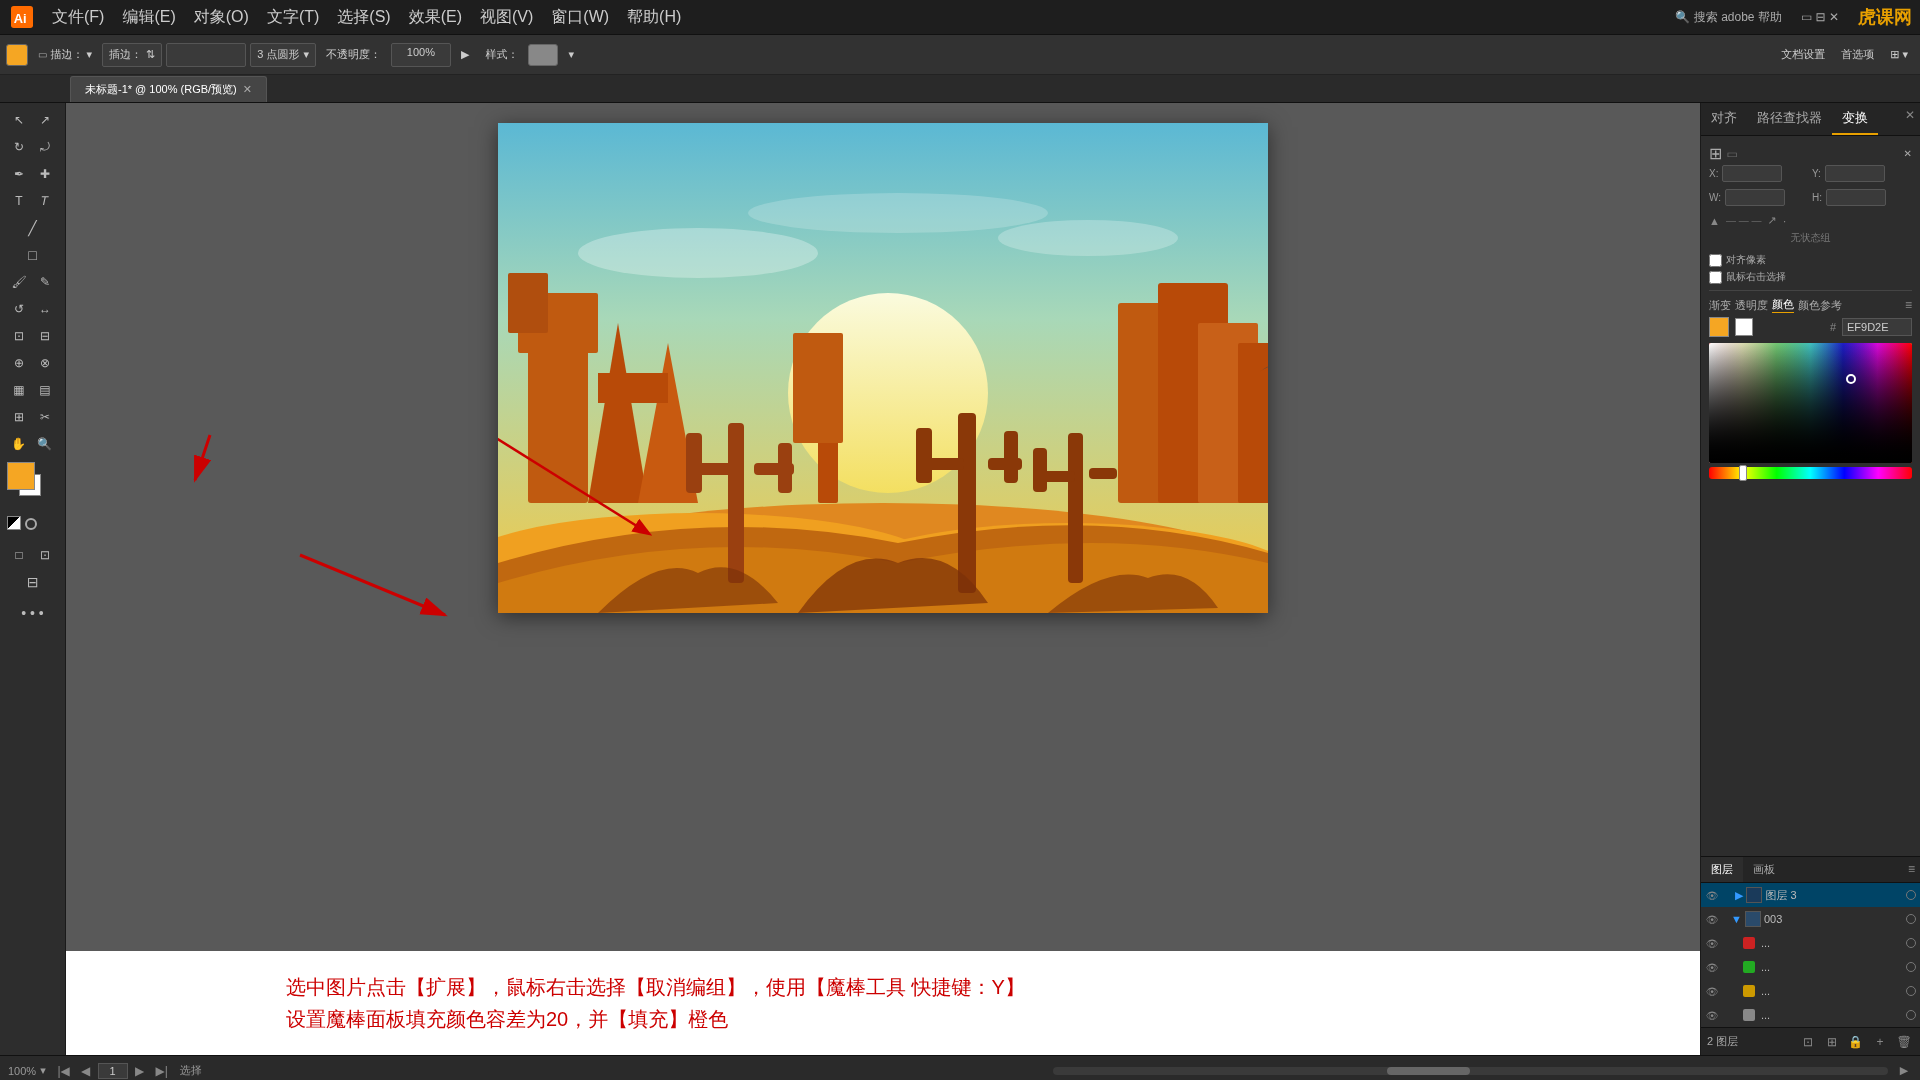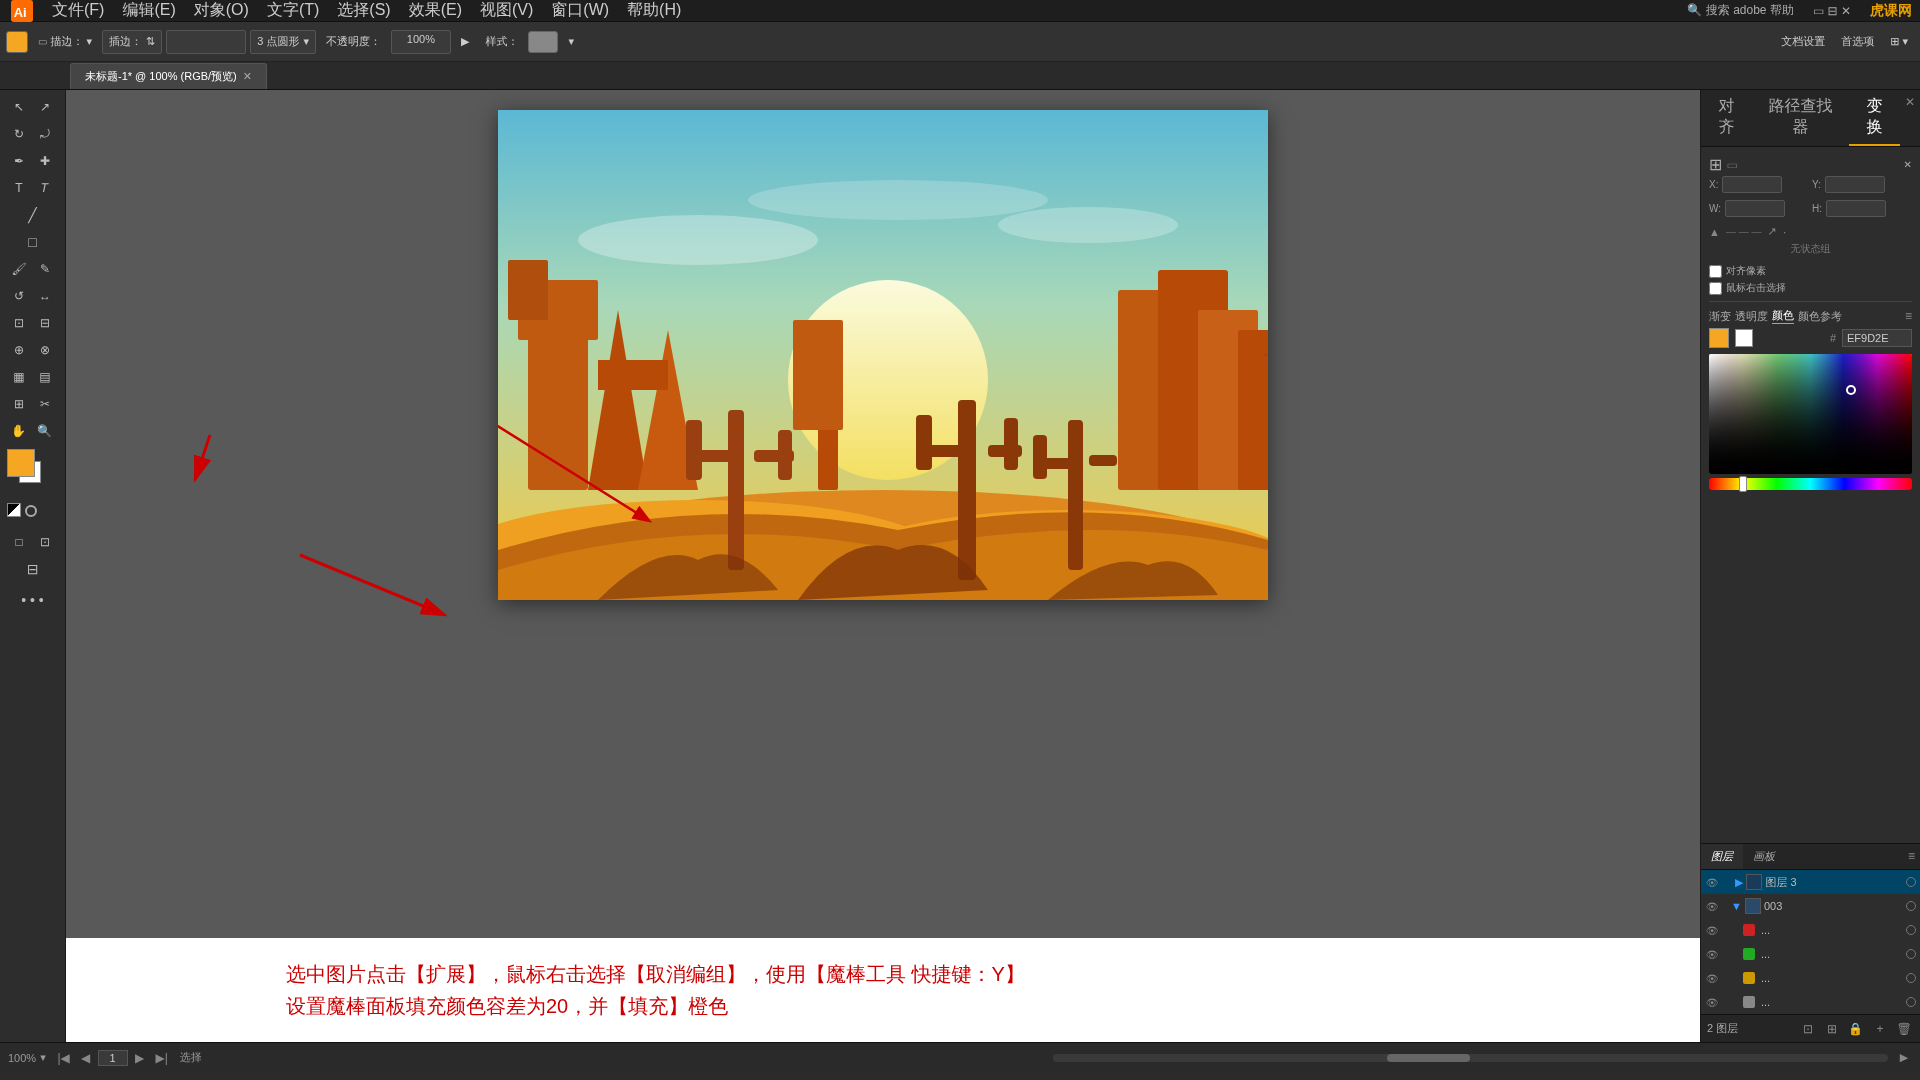--- a/index.html
+++ b/index.html
@@ -9,21 +9,21 @@
       background: #2b2b2b;
       font-family: 'Microsoft YaHei', SimHei, Arial, sans-serif;
       font-size: 12px;
       color: #ccc;
       overflow: hidden;
     }
 
     
     .top-menu-bar {
       width: 100%;
-      height: 22px;
+      height: 35px;
       background: #1e1e1e;
       display: flex;
       align-items: center;
       padding: 0 8px;
       gap: 2px;
       border-bottom: 1px solid #111;
     }
     .menu-logo {
       width: 28px;
       height: 28px;
@@ -43,21 +43,21 @@
     .menu-spacer { flex: 1; }
     .top-right-controls {
       display: flex;
       align-items: center;
       gap: 19px;
       color: #aaa;
       font-size: 12px;
     }
     .top-right-logo {
       color: #e8a000;
-      font-size: 14px;
+      font-size: 18px;
       font-weight: bold;
     }
 
     
     .toolbar {
       width: 100%;
       height: 40px;
       background: #323232;
       display: flex;
       align-items: center;
@@ -272,21 +272,21 @@
       flex-direction: column;
       flex-shrink: 0;
     }
     .right-tabs {
       display: flex;
       background: #252525;
       border-bottom: 1px solid #111;
     }
     .right-tab {
       padding: 6px 10px;
-      font-size: 16px;
+      font-size: 13px;
       color: #aaa;
       cursor: pointer;
       border-bottom: 2px solid transparent;
       text-align: center;
     }
     .right-tab.active {
       color: #fff;
       border-bottom: 2px solid #e8a000;
     }
     .right-panel-content {
@@ -334,21 +334,20 @@
       display: flex;
       background: #252525;
       border-bottom: 1px solid #111;
       padding: 0;
     }
     .layers-tab {
       padding: 5px 10px;
       font-size: 11px;
       color: #aaa;
       cursor: pointer;
-      font-style: italic;
     }
     .layers-tab.active { color: #fff; background: #2d2d2d; }
     .layer-row {
       display: flex;
       align-items: center;
       height: 24px;
       padding: 0 4px;
       gap: 3px;
       cursor: pointer;
       font-size: 11px;

